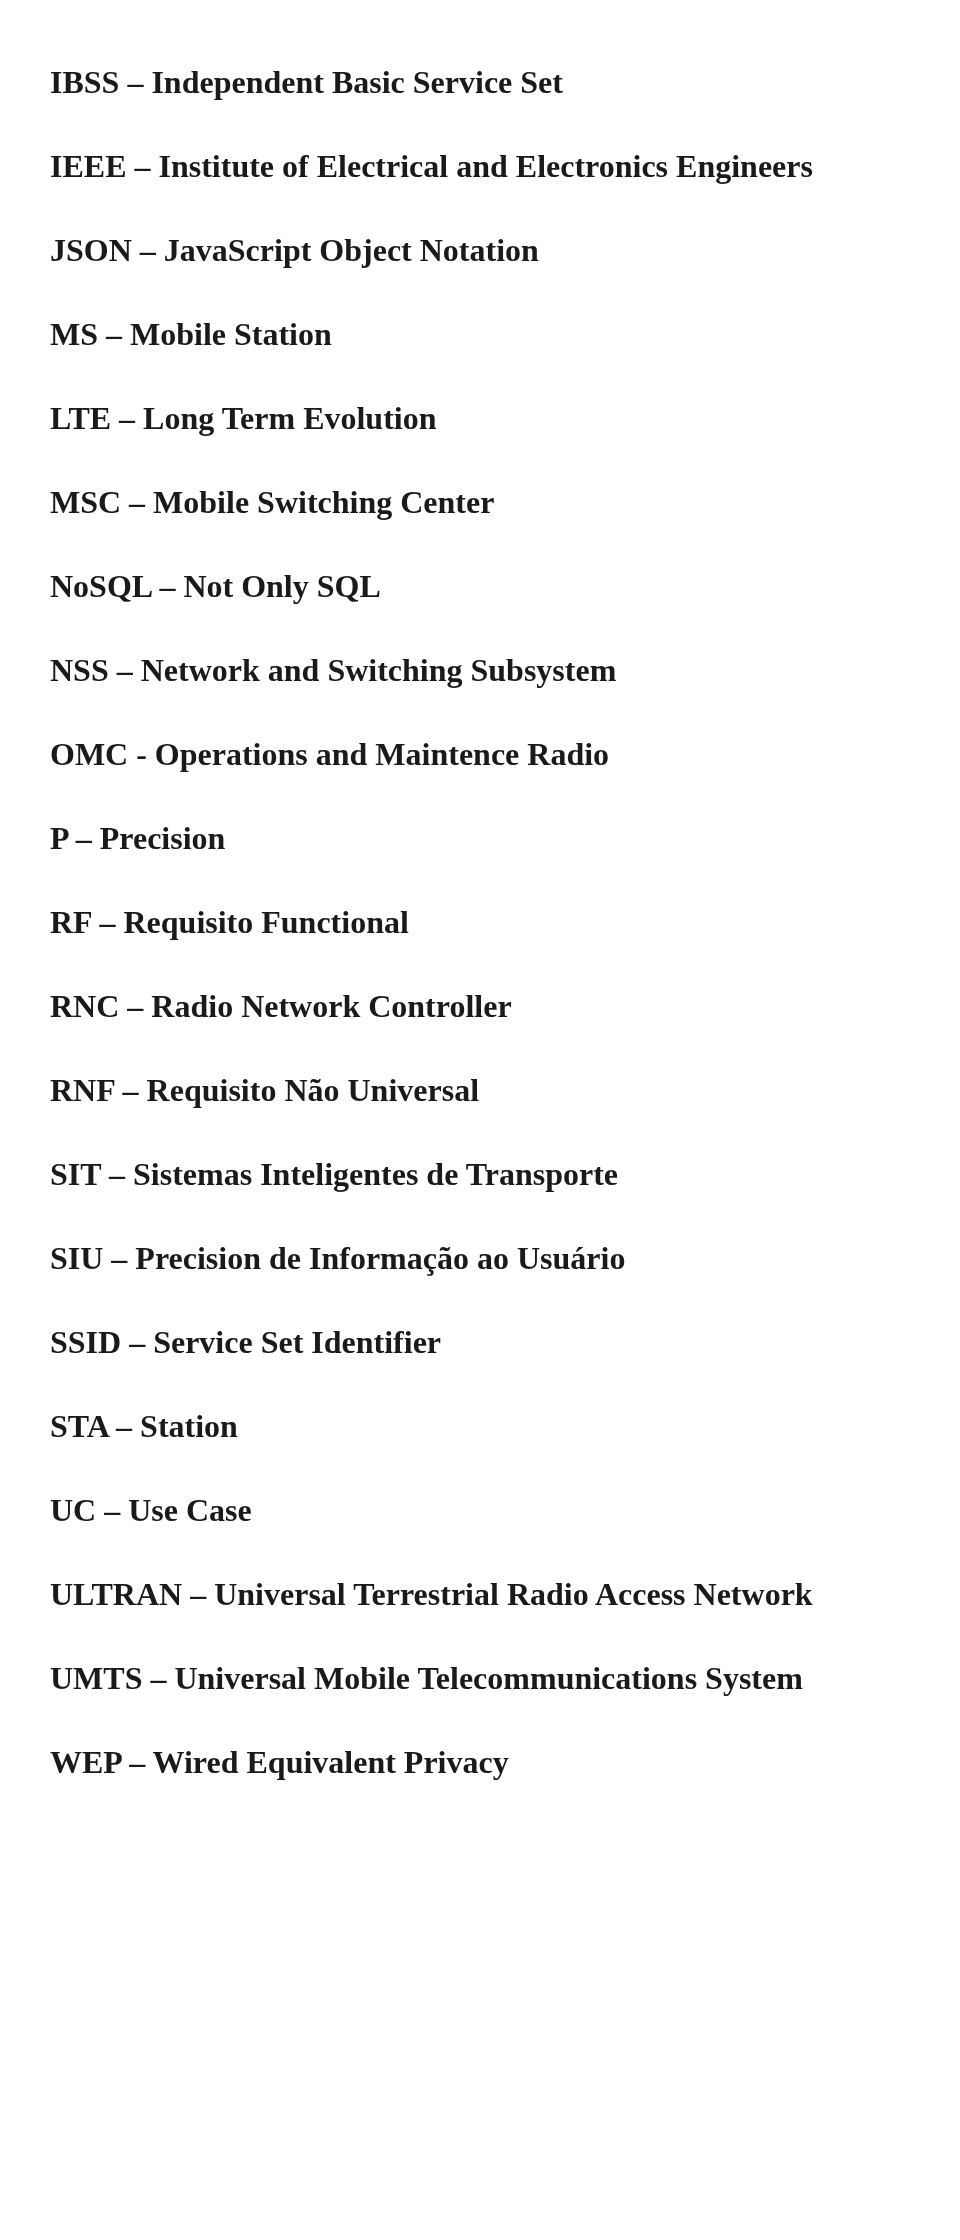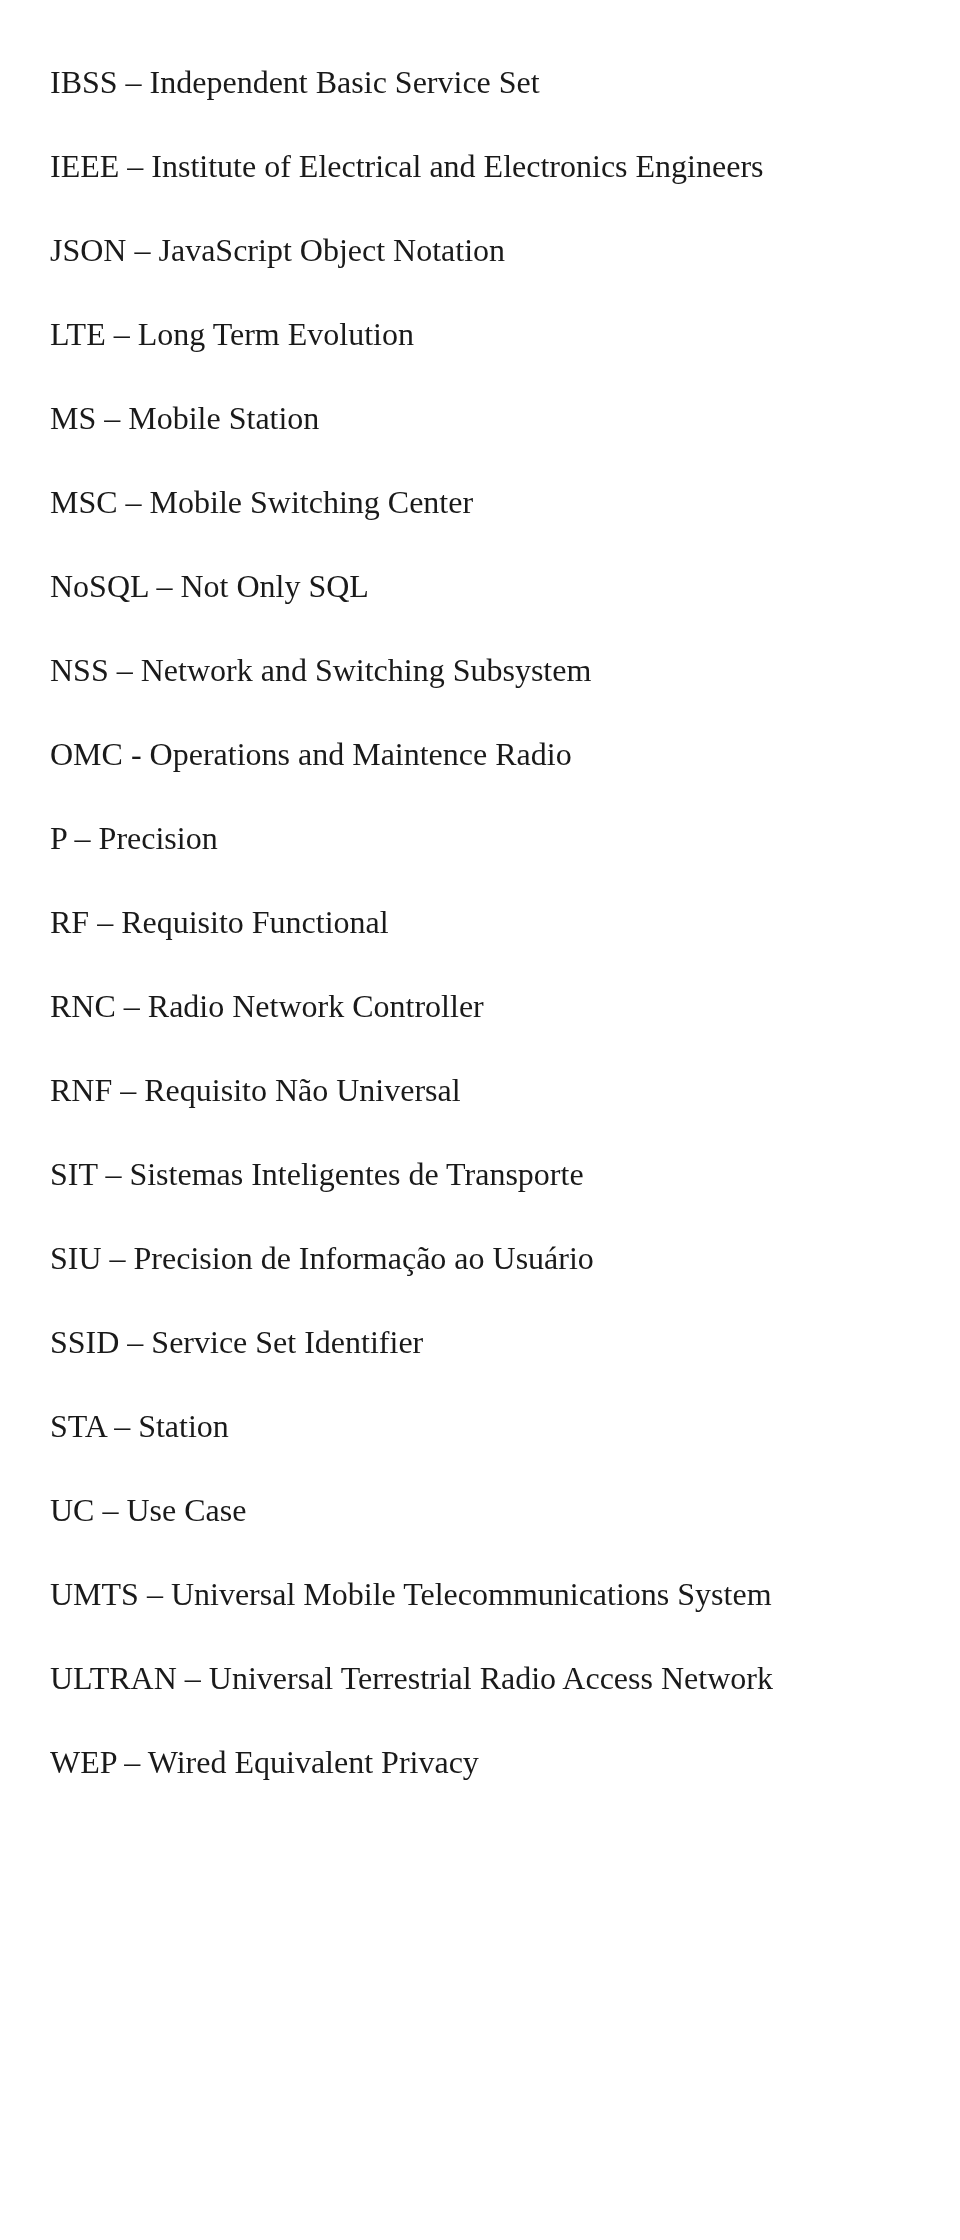--- a/index.html
+++ b/index.html
@@ -1,18 +1,19 @@
 <!DOCTYPE html>
 <html><head>
   <meta charset="utf-8">
   <style>
     * {
       margin: 0;
       padding: 0;
       box-sizing: border-box;
+      font-weight: bold;
     }
 
     body {
       background-color: #ffffff;
       font-family: Georgia, 'Times New Roman', serif;
       font-size: 32px;
       color: #1a1a1a;
       width: 960px;
       min-height: 2240px;
       padding: 40px 50px;
@@ -31,31 +32,31 @@
       line-height: 1.5;
     }
   </style>
 </head>
 <body>
 
 <div class="definition-list">
 <div class="definition-item">IBSS – Independent Basic Service Set</div>
     <div class="definition-item">IEEE – Institute of Electrical and Electronics Engineers</div>
     <div class="definition-item">JSON – JavaScript Object Notation</div>
+    <div class="definition-item">MS – Mobile Station</div>
     <div class="definition-item">LTE – Long Term Evolution</div>
-    <div class="definition-item">MS – Mobile Station</div>
     <div class="definition-item">MSC – Mobile Switching Center</div>
     <div class="definition-item">NoSQL – Not Only SQL</div>
     <div class="definition-item">NSS – Network and Switching Subsystem</div>
     <div class="definition-item">OMC - Operations and Maintence Radio</div>
     <div class="definition-item">P – Precision</div>
     <div class="definition-item">RF – Requisito Functional</div>
     <div class="definition-item">RNC – Radio Network Controller</div>
     <div class="definition-item">RNF – Requisito Não Universal</div>
     <div class="definition-item">SIT – Sistemas Inteligentes de Transporte</div>
     <div class="definition-item">SIU – Precision de Informação ao Usuário</div>
     <div class="definition-item">SSID – Service Set Identifier</div>
     <div class="definition-item">STA – Station</div>
     <div class="definition-item">UC – Use Case</div>
+    <div class="definition-item">ULTRAN – Universal Terrestrial Radio Access Network</div>
     <div class="definition-item">UMTS – Universal Mobile Telecommunications System</div>
-    <div class="definition-item">ULTRAN – Universal Terrestrial Radio Access Network</div>
     <div class="definition-item">WEP – Wired Equivalent Privacy</div>
   </div>
 
 </body></html>

